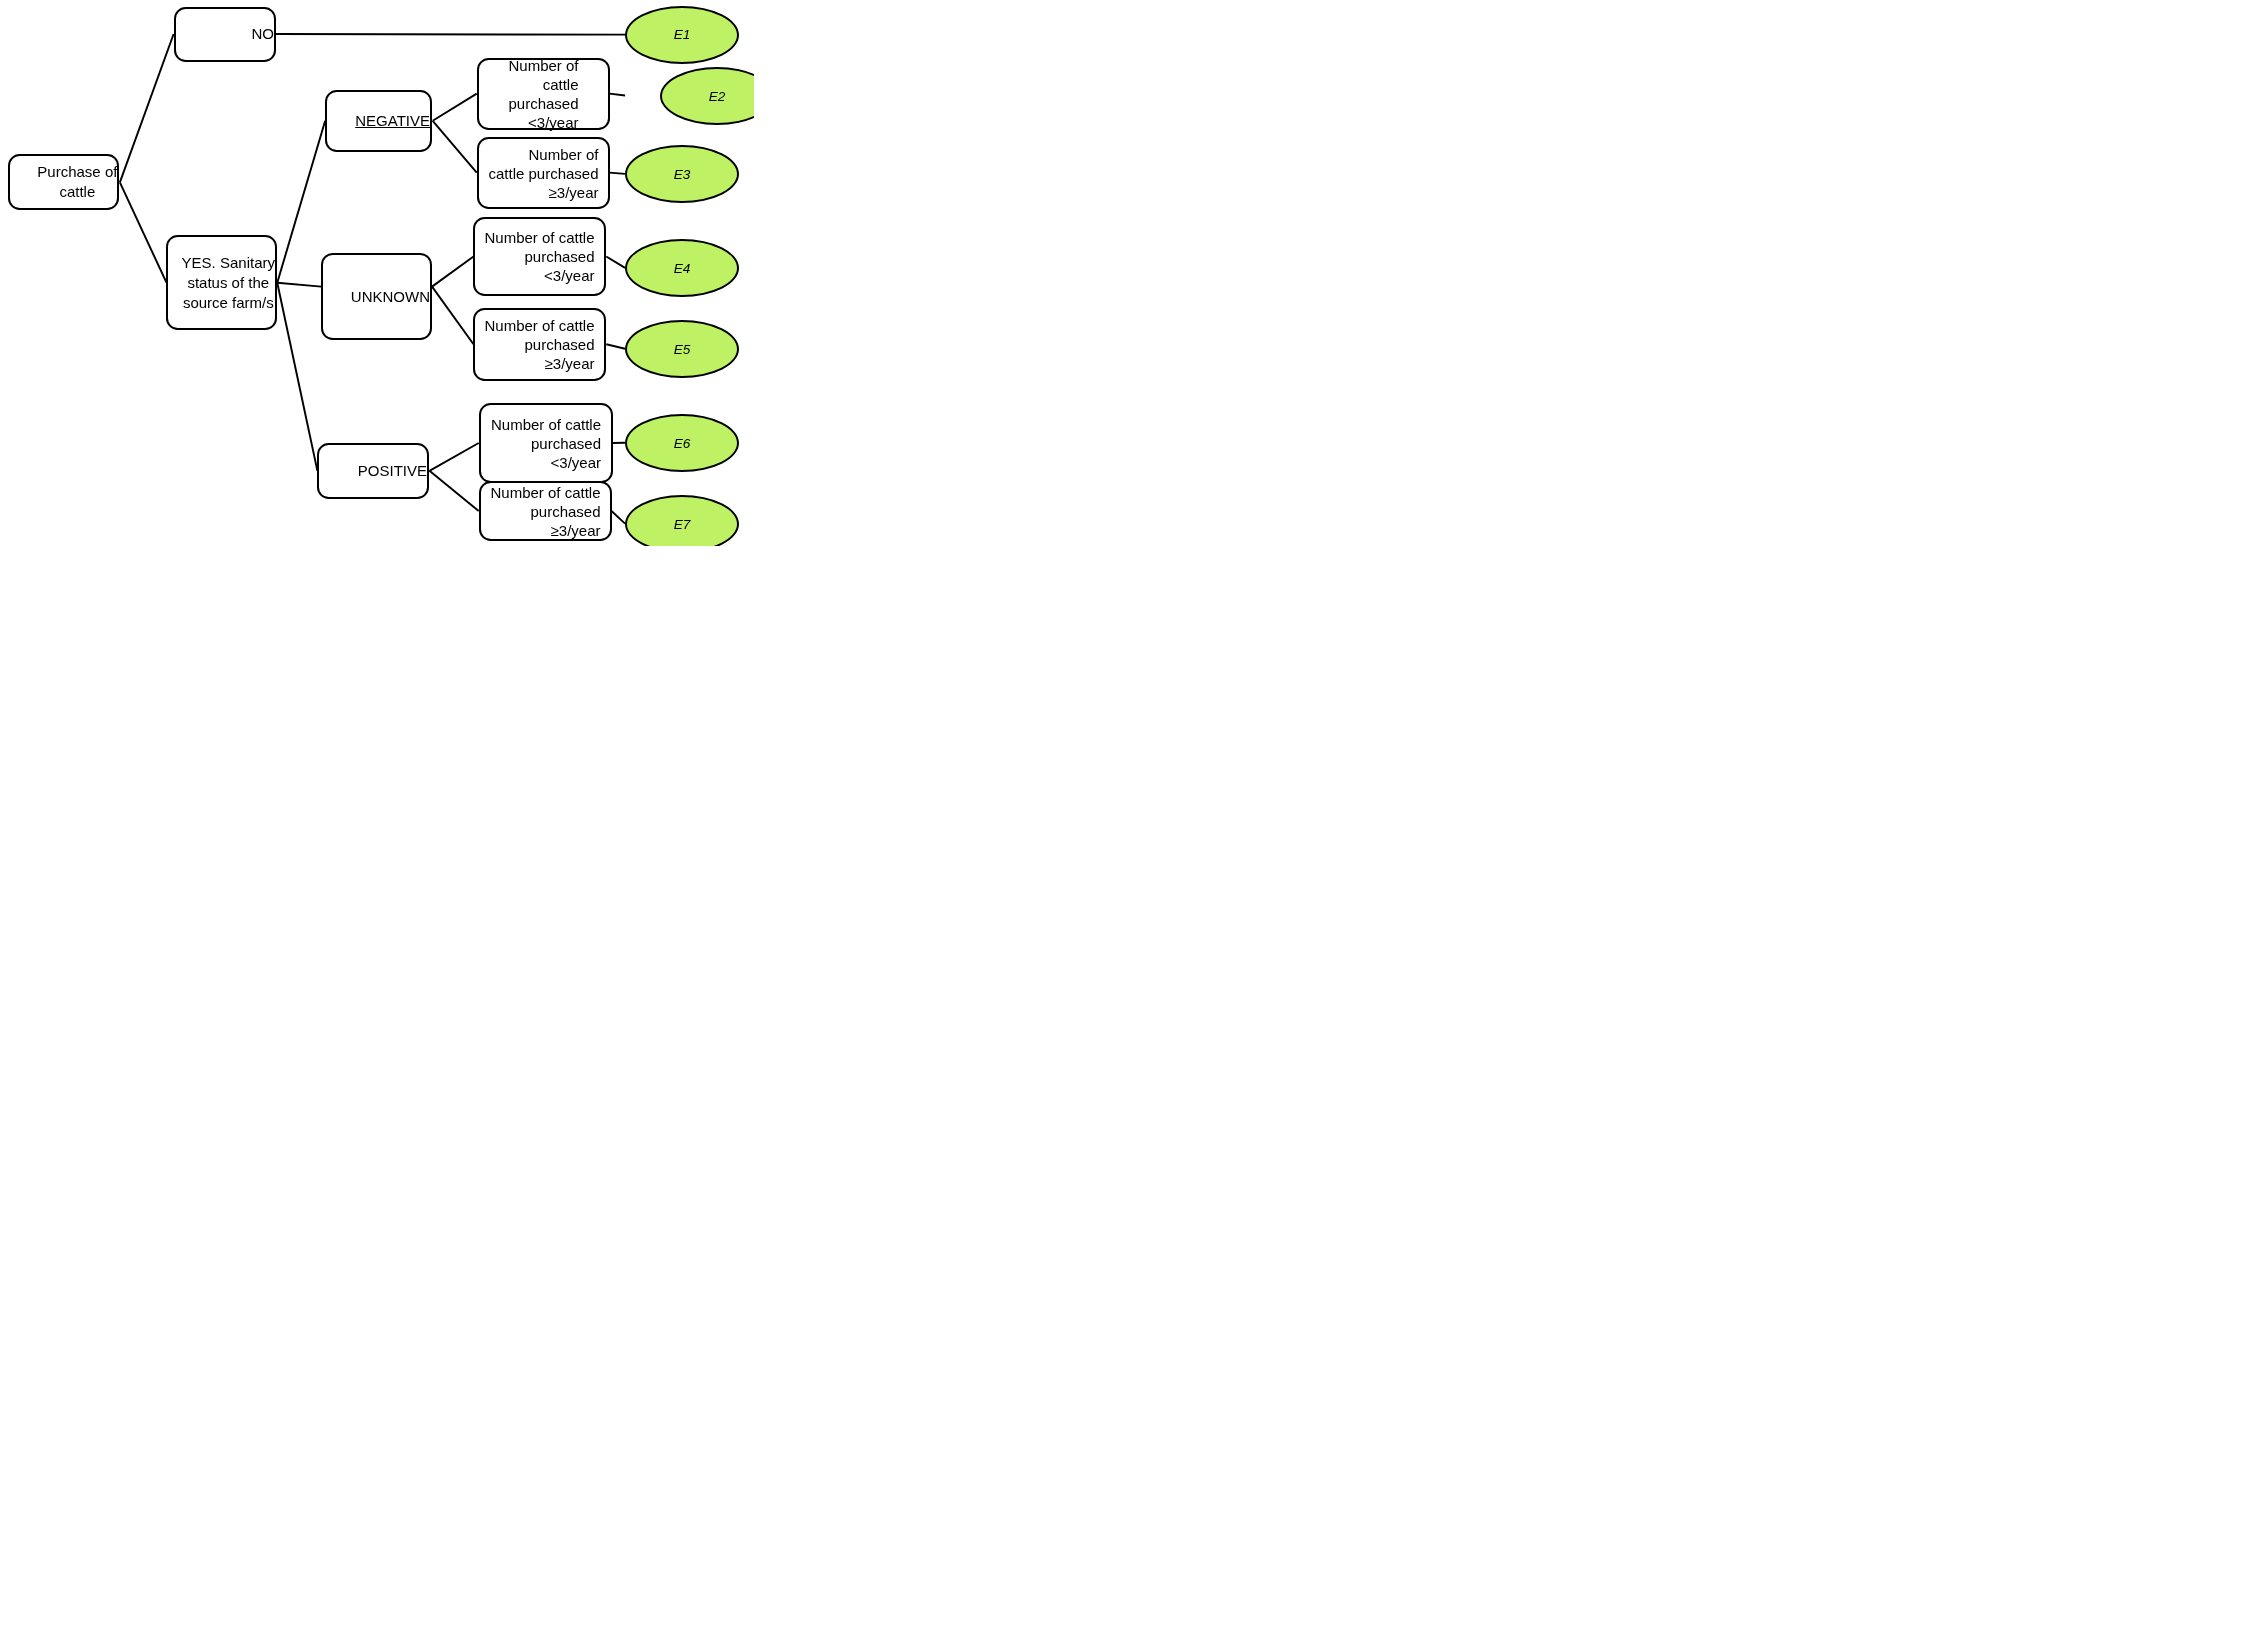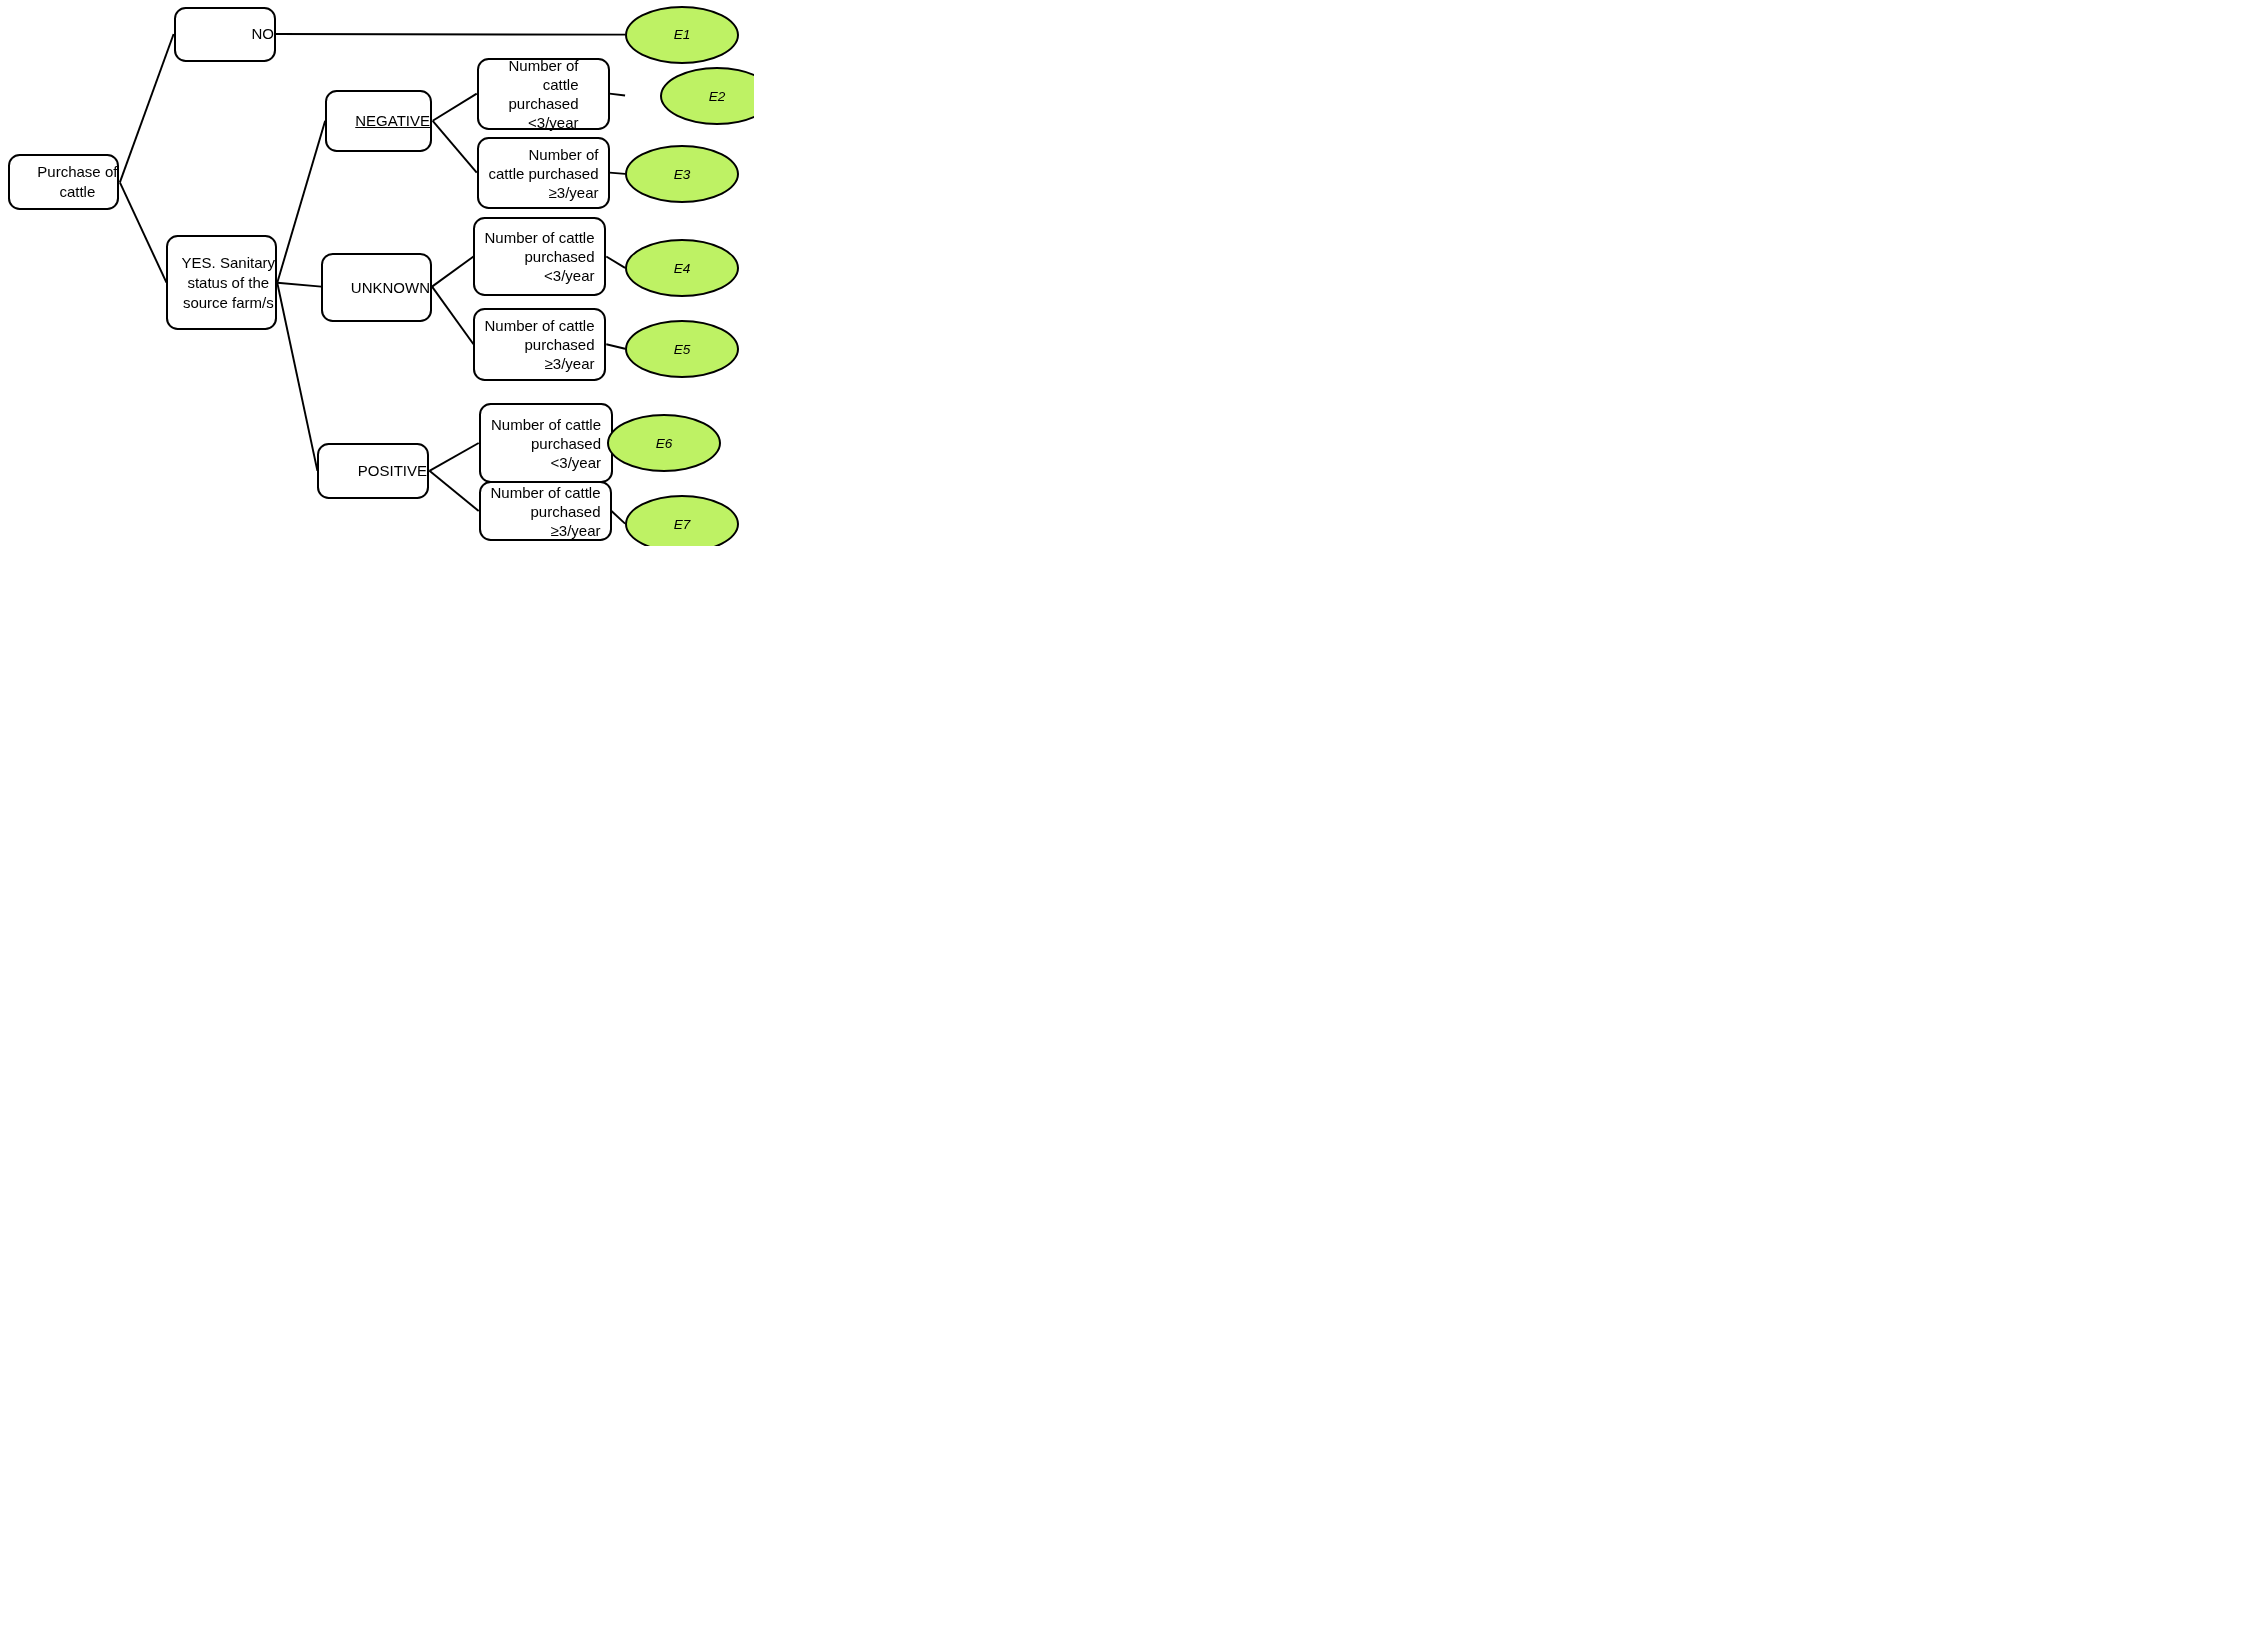--- a/index.html
+++ b/index.html
@@ -82,21 +82,21 @@
     <span class="lbl">NO</span>
   </div>
   <div class="node box big" style="left: 166px; top: 235px; width: 111px; height: 95px;">
     <span class="lbl">YES. Sanitary
 status of the
 source farm/s</span>
   </div>
   <div class="node box big" style="left: 325px; top: 90px; width: 107px; height: 62px; text-decoration: underline;">
     <span class="lbl">NEGATIVE</span>
   </div>
-  <div class="node box big" style="left: 321px; top: 253px; width: 111px; height: 69px;">
+  <div class="node box big" style="left: 321px; top: 253px; width: 111px; height: 87px;">
     <span class="lbl">UNKNOWN</span>
   </div>
   <div class="node box big" style="left: 317px; top: 443px; width: 112px; height: 56px;">
     <span class="lbl">POSITIVE</span>
   </div>
 
   <div class="node box small" style="left: 477px; top: 58px; width: 133px; height: 72px;">
     <span class="lbl">Number of
 cattle
 purchased
@@ -136,20 +136,20 @@
   </div>
   <div class="node ellipse" style="left: 625px; top: 145px; width: 114px; height: 58px;">
     <span class="lbl">E3</span>
   </div>
   <div class="node ellipse" style="left: 625px; top: 239px; width: 114px; height: 58px;">
     <span class="lbl">E4</span>
   </div>
   <div class="node ellipse" style="left: 625px; top: 320px; width: 114px; height: 58px;">
     <span class="lbl">E5</span>
   </div>
-  <div class="node ellipse" style="left: 607px; top: 414px; width: 114px; height: 58px; text-align: right;">
+  <div class="node ellipse" style="left: 625px; top: 414px; width: 114px; height: 58px; text-align: right;">
     <span class="lbl">E6</span>
   </div>
   <div class="node ellipse" style="left: 625px; top: 495px; width: 114px; height: 58px;">
     <span class="lbl">E7</span>
   </div>
 </div>
 
 
 </body></html>

